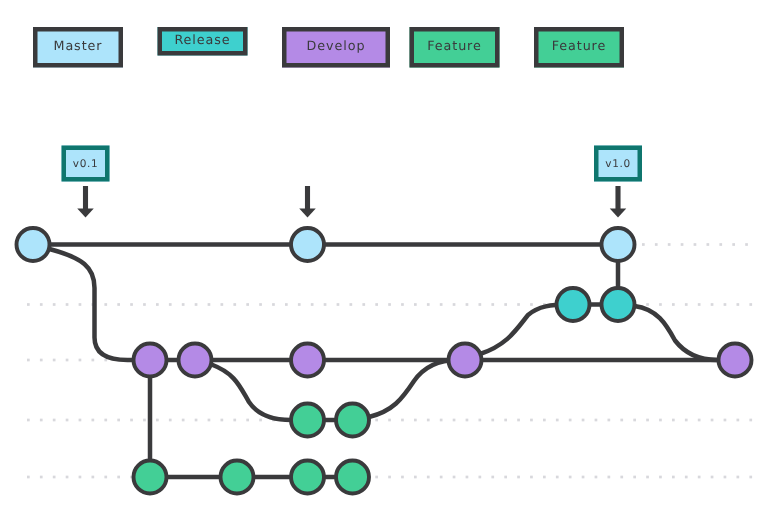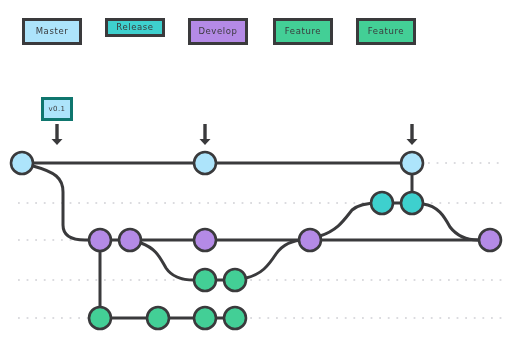--- a/index.html
+++ b/index.html
@@ -69,21 +69,21 @@
 
 <div id="root">
 
   <div class="legend">
       <div class="legend-item" style="left: 22px; top: 18px; width: 60px; height: 27px; background: rgb(173, 228, 251);">
         <span class="legend-label">Master</span>
       </div>
       <div class="legend-item" style="left: 105px; top: 18px; width: 60px; height: 19px; background: rgb(62, 208, 206);">
         <span class="legend-label">Release</span>
       </div>
-      <div class="legend-item" style="left: 188px; top: 18px; width: 60px; height: 27px; background: rgb(180, 138, 230);">
+      <div class="legend-item" style="left: 188px; top: 18px; width: 72px; height: 27px; background: rgb(180, 138, 230);">
         <span class="legend-label">Develop</span>
       </div>
       <div class="legend-item" style="left: 273px; top: 18px; width: 60px; height: 27px; background: rgb(67, 207, 150);">
         <span class="legend-label">Feature</span>
       </div>
       <div class="legend-item" style="left: 356px; top: 18px; width: 60px; height: 27px; background: rgb(67, 207, 150);">
         <span class="legend-label">Feature</span>
       </div>
     </div>
 
@@ -372,15 +372,18 @@
         <circle cx="158" cy="318" r="11" fill="#43cf96" stroke="#3a3a3c" stroke-width="2.6"></circle>
         <circle cx="205" cy="318" r="11" fill="#43cf96" stroke="#3a3a3c" stroke-width="2.6"></circle>
         <circle cx="235" cy="318" r="11" fill="#43cf96" stroke="#3a3a3c" stroke-width="2.6"></circle>
       </g>
   </svg>
 
   <div style="position:absolute;left:0;top:0;width:510px;height:345px;">
       <div class="tag" style="left: 41px; top: 97px; width: 32px; height: 24px; background: rgb(173, 228, 251);">
         <span class="tag-label">v0.1</span>
       </div>
+      <div class="tag" style="left: 396px; top: 97px; width: 32px; height: 24px; background: rgb(173, 228, 251);">
+        <span class="tag-label">v1.0</span>
+      </div>
     </div>
 
 </div>
 
 </body></html>

